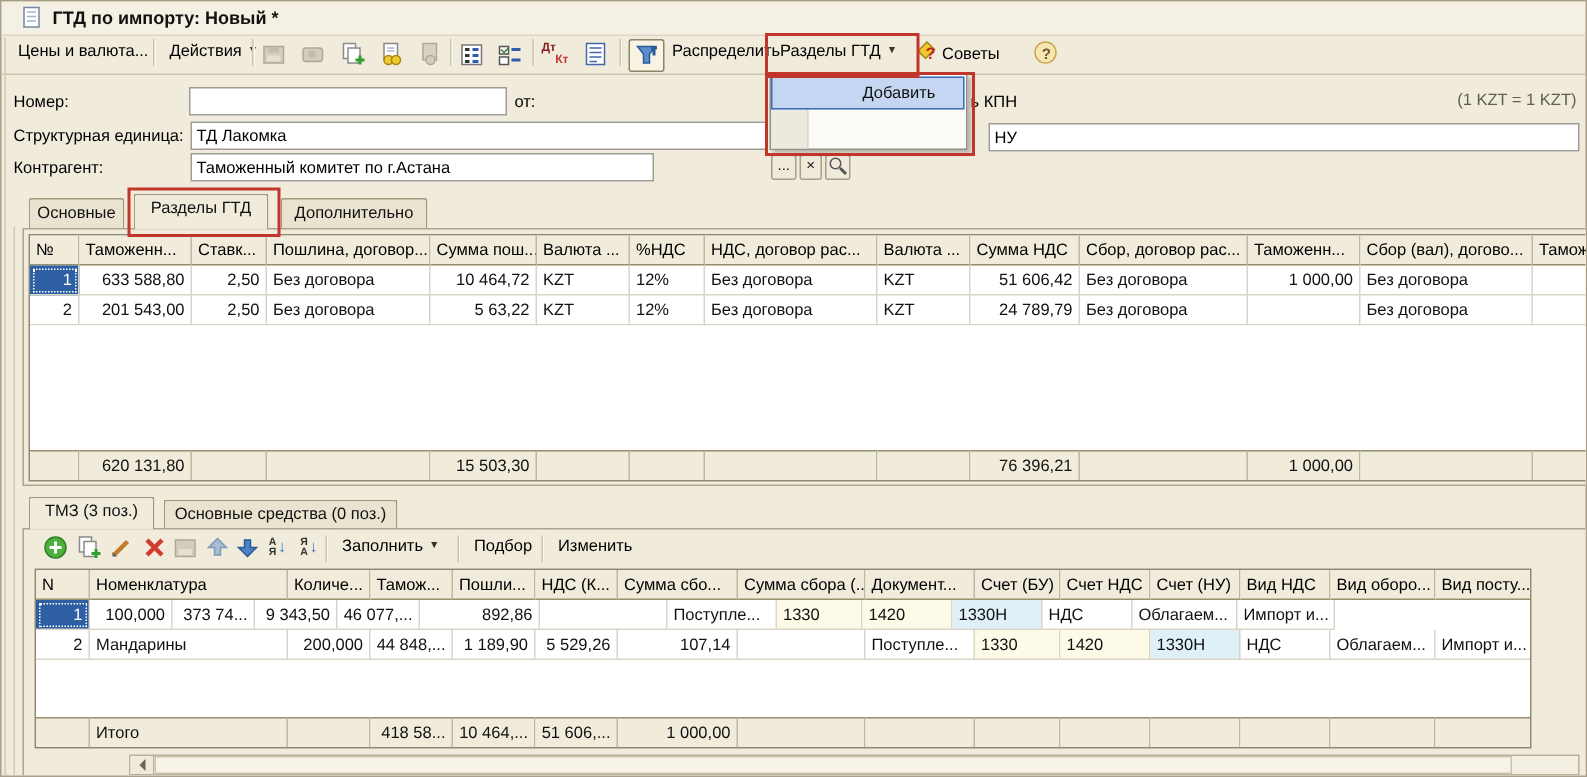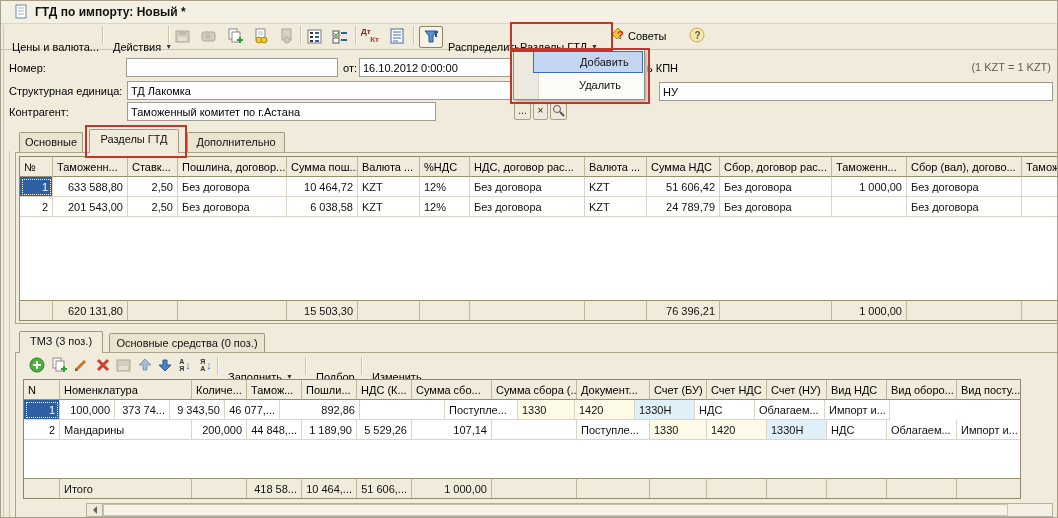--- a/index.html
+++ b/index.html
@@ -2,21 +2,21 @@
 <html><head>
 <meta charset="utf-8">
 <style>
   html,body{margin:0;padding:0}
   .stage{position:relative;width:1058px;height:518px;background:#F0EBDB;
     font-family:"Liberation Sans",sans-serif;font-size:11px;color:#111;
     overflow:hidden;border:1px solid #A79F89;box-sizing:border-box}
   .lbl{position:absolute;white-space:nowrap;color:#000}
   .inp{position:absolute;background:#fff;border:1px solid #9c9c94;height:19px;
     font-family:"Liberation Sans",sans-serif;font-size:11px;padding:1px 3px;box-sizing:border-box;color:#000}
-  .btn{position:absolute;white-space:nowrap;color:#000;padding:16px 6px;border-radius:2px}
+  .btn{position:absolute;white-space:nowrap;color:#000;padding:3px 6px;border-radius:2px}
   .smallbtn{position:absolute;background:#EFEADA;border:1px solid #A89F86;border-radius:2px;
     text-align:center;font-size:10px;line-height:13px;box-sizing:border-box;height:17px}
   .sep{position:absolute;width:1px;height:18px;background:#CBC4AD;border-right:1px solid #FBF8EF}
   .ico{position:absolute;width:20px;height:18px;display:flex;align-items:center;justify-content:center}
   .titlebar{position:absolute;left:0;top:0;width:100%;height:22px;background:#F4F0E3;
     border-bottom:1px solid #DDD7C2}
   .title{position:absolute;left:34px;top:4px;font-size:12px;font-weight:bold;white-space:nowrap}
   .toolbar{position:absolute;left:0;top:22px;width:100%;height:26px;border-bottom:1px solid #C9C2AC}
   .tab{position:absolute;box-sizing:border-box;border:1px solid #A1997F;border-bottom:none;
     border-radius:2px 2px 0 0;background:#E9E3D0;text-align:center;padding-top:3px;white-space:nowrap}
@@ -37,21 +37,21 @@
   .a0{width:33px}.a1{width:75px}.a2{width:50px}.a3{width:109px}.a4{width:71px}.a5{width:62px}
   .a6{width:50px}.a7{width:115px}.a8{width:62px}.a9{width:73px}.a10{width:112px}.a11{width:75px}
   .a12{width:115px}.a13{width:60px}
   .b0{width:36px}.b1{width:132px}.b2{width:55px}.b3{width:55px}.b4{width:55px}.b5{width:55px}
   .b6{width:80px}.b7{width:85px}.b8{width:73px}.b9{width:57px}.b10{width:60px}.b11{width:60px}
   .b12{width:60px}.b13{width:70px}.b14{width:65px}
   .ann{position:absolute;border:2px solid #C2352B;z-index:46;pointer-events:none}
   .menu{position:absolute;left:512px;top:48px;width:130px;height:49px;background:#FBFBF8;
     border:1px solid #8F8F86;box-shadow:2px 2px 3px rgba(0,0,0,.25);z-index:44}
   .menu .gutter{position:absolute;left:0;top:0;bottom:0;width:24px;background:#ECE9DE;border-right:1px solid #DAD6C8}
-  .mitem{position:absolute;left:19px;right:1px;height:22px;line-height:22px;padding-left:46px;box-sizing:border-box}
+  .mitem{position:absolute;left:0;right:1px;height:22px;line-height:22px;padding-left:60px;box-sizing:border-box}
   .mitem.hl{background:#C4D6F1;border:1px solid #3E6CB5;line-height:20px}
   .dd{font-size:7px;vertical-align:2px;color:#333;margin-left:4px}
   .sortico{display:flex;align-items:center}
   .sortico .col{display:flex;flex-direction:column;font-size:7px;line-height:7px;color:#333;font-weight:bold}
   .sortico .ar{color:#3B76C4;font-size:11px;font-weight:bold;margin-left:1px}
   .dtkt{position:relative;width:18px;height:16px;font-size:8px;font-weight:bold;line-height:8px}
   .dtkt .d{position:absolute;left:0;top:0;color:#8B2020}
   .dtkt .k{position:absolute;right:0;bottom:0;color:#C23333}
   .funwrap{border:1px solid #8A8468;background:#F8F3E3;border-radius:2px}
   .vline{position:absolute;width:1px;background:#CFC9B6}
@@ -183,21 +183,20 @@
       <svg width="17" height="17">
           <circle cx="8" cy="8" r="7" fill="#F5E6B2" stroke="#C9A94E"></circle>
           <text x="5.5" y="12" font-size="10" font-weight="bold" fill="#6B5A2E" font-family="Liberation Sans">?</text>
         </svg>
     </span>
   </div>
 
   <span class="lbl" style="left:8px;top:61px">Номер:</span>
   <input class="inp" style="left: 125px; top: 57px; width: 212px;" readonly="" value="">
   <span class="lbl" style="left:342px;top:61px">от:</span>
-  <input class="inp" style="left: 358px; top: 57px; width: 153px;" readonly="" value="16.10.2012 0:00:00">
   <span class="lbl" style="left:646px;top:61px">ь КПН</span>
   <span class="lbl note" style="left:900px;top:60px;width:150px;text-align:right">(1 KZT = 1 KZT)</span>
 
   <span class="lbl" style="left:8px;top:84px">Структурная единица:</span>
   <input class="inp" style="left: 126px; top: 80px; width: 385px;" readonly="" value="ТД Лакомка">
   <span class="lbl" style="left:633px;top:85px">У:</span>
   <input class="inp" style="left: 658px; top: 81px; width: 394px;" readonly="" value="НУ">
 
   <span class="lbl" style="left:8px;top:105px">Контрагент:</span>
   <input class="inp" style="left: 126px; top: 101px; width: 309px;" readonly="" value="Таможенный комитет по г.Астана">
@@ -206,21 +205,20 @@
   <span class="smallbtn" style="left:549px;top:102px;width:17px">
     <svg width="13" height="13">
         <circle cx="5" cy="5" r="3.5" fill="none" stroke="#555"></circle>
         <line x1="8" y1="8" x2="12" y2="12" stroke="#555" stroke-width="2"></line>
       </svg>
   </span>
 
   <div class="menu">
     <div class="gutter"></div>
     <div class="mitem hl" style="top:1px">Добавить</div>
-    <div class="mitem" style="top:24px">Удалить</div>
   </div>
 
   <div class="tab" style="left:18px;top:131px;width:64px;height:21px">Основные</div>
   <div class="tab active" style="left:88px;top:128px;width:90px;height:24px">Разделы ГТД</div>
   <div class="tab" style="left:186px;top:131px;width:98px;height:21px">Дополнительно</div>
 
   <div class="panel" style="left:14px;top:151px;width:1044px;height:172px"></div>
   <div class="t" style="left:18px;top:155px;width:1040px;height:165px">
     <div class="trow">
       <div class="td th a0">№</div>
@@ -252,21 +250,21 @@
       <div class="td a10">Без договора</div>
       <div class="td a11 num">1 000,00</div>
       <div class="td a12">Без договора</div>
       <div class="td a13"></div>
     </div>
     <div class="trow">
       <div class="td a0 num">2</div>
       <div class="td a1 num">201 543,00</div>
       <div class="td a2 num">2,50</div>
       <div class="td a3">Без договора</div>
-      <div class="td a4 num">6 038,58</div>
+      <div class="td a4 num">5 63,22</div>
       <div class="td a5">KZT</div>
       <div class="td a6">12%</div>
       <div class="td a7">Без договора</div>
       <div class="td a8">KZT</div>
       <div class="td a9 num">24 789,79</div>
       <div class="td a10">Без договора</div>
       <div class="td a11 num"></div>
       <div class="td a12">Без договора</div>
       <div class="td a13"></div>
     </div>

